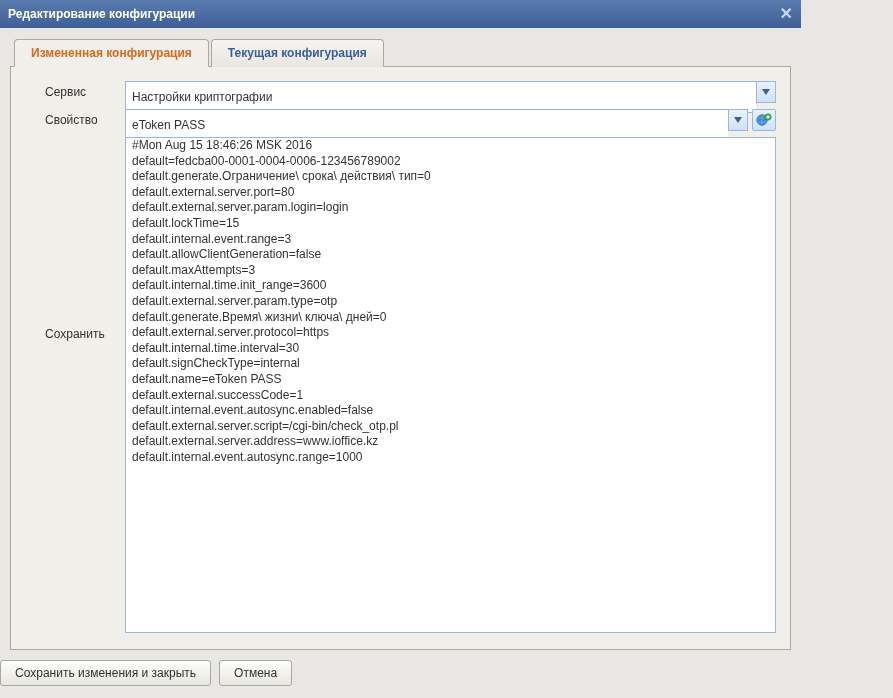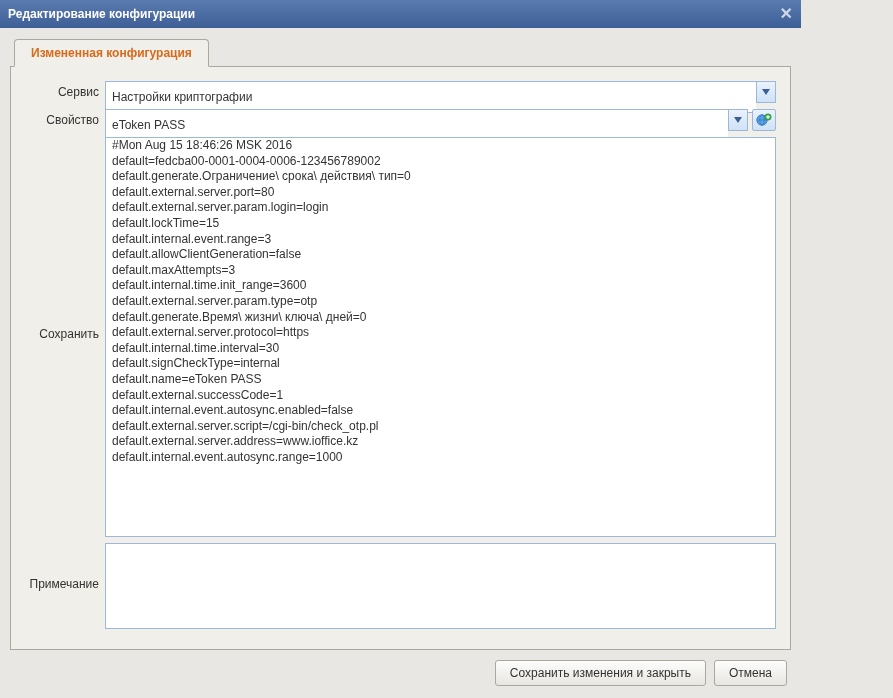--- a/index.html
+++ b/index.html
@@ -68,24 +68,24 @@
     display: flex; flex-direction: column;
   }
   .form-row {
     display: flex;
     align-items: center;
     margin-bottom: 6px;
   }
   .form-row.top { align-items: flex-start; }
   .label {
     width: 80px;
-    text-align: right;
     padding-right: 6px;
     color: #333;
     font-size: 12px;
+    margin-left: 20px;
   }
   .field-wrap {
     flex: 1;
     display: flex;
     align-items: center;
   }
   .combo {
     flex: 1;
     display: flex;
     height: 22px;
@@ -133,21 +133,21 @@
     white-space: pre;
     overflow: auto;
     line-height: 1.3;
   }
   .value-row { flex: 1; min-height: 0; }
   .value-row .textarea { height: 100%; }
   .note-row { height: 90px; }
   .note-row .textarea { height: 86px; }
   .footer {
     padding: 10px 14px 12px 0;
-    display: flex; justify-content: flex-end; gap: 8px;
+    display: flex; justify-content: flex-start; gap: 8px;
   }
   .btn {
     border: 1px solid #a9a9a0;
     background: linear-gradient(#fdfdfc, #e7e6e0);
     padding: 4px 14px;
     font-size: 12px;
     font-family: Tahoma, Arial, sans-serif;
     color: #333;
     border-radius: 3px;
     cursor: pointer;
@@ -160,20 +160,23 @@
 <div class="window">
   <div class="titlebar">
     <span>Редактирование конфигурации</span>
     <span class="close-x">✕</span>
   </div>
 
   <div class="body">
     <div class="tabstrip">
       <div class="tab active">
         <span>Измененная конфигурация</span>
+      </div>
+      <div class="tab">
+        <span>Текущая конфигурация</span>
       </div>
     </div>
 
     <div class="panel">
 
       <div class="form-row">
         <div class="label">Сервис</div>
         <div class="field-wrap">
           <div class="combo">
             <input class="combo-input" readonly="" value="Настройки криптографии" style="">
@@ -228,24 +231,20 @@
 default.internal.time.interval=30
 default.signCheckType=internal
 default.name=eToken PASS
 default.external.successCode=1
 default.internal.event.autosync.enabled=false
 default.external.server.script=/cgi-bin/check_otp.pl
 default.external.server.address=www.ioffice.kz
 default.internal.event.autosync.range=1000</textarea>
       </div>
 
-      <div class="form-row top note-row">
-        <div class="label" style="margin-top:34px">Примечание</div>
-        <textarea class="textarea" style=""></textarea>
-      </div>
 
     </div>
   </div>
 
   <div class="footer">
     <button class="btn">Сохранить изменения и закрыть</button>
     <button class="btn">Отмена</button>
   </div>
 </div>
 

